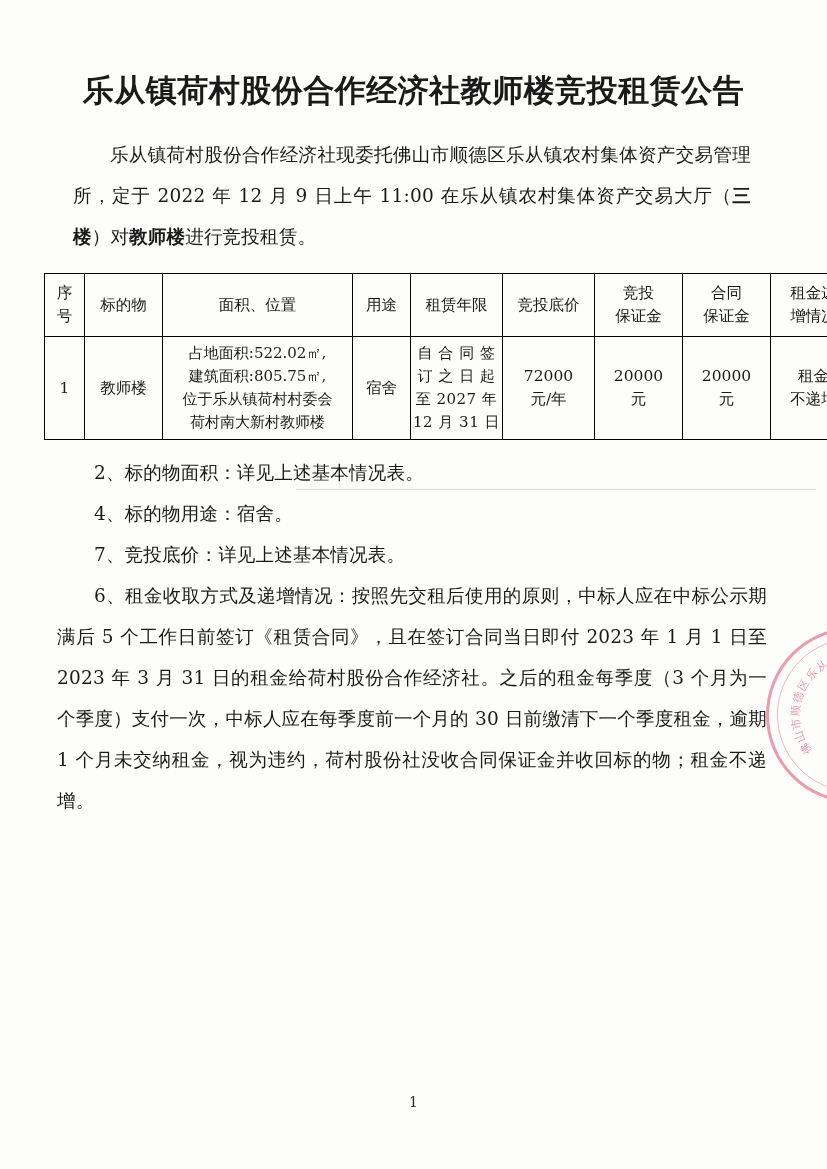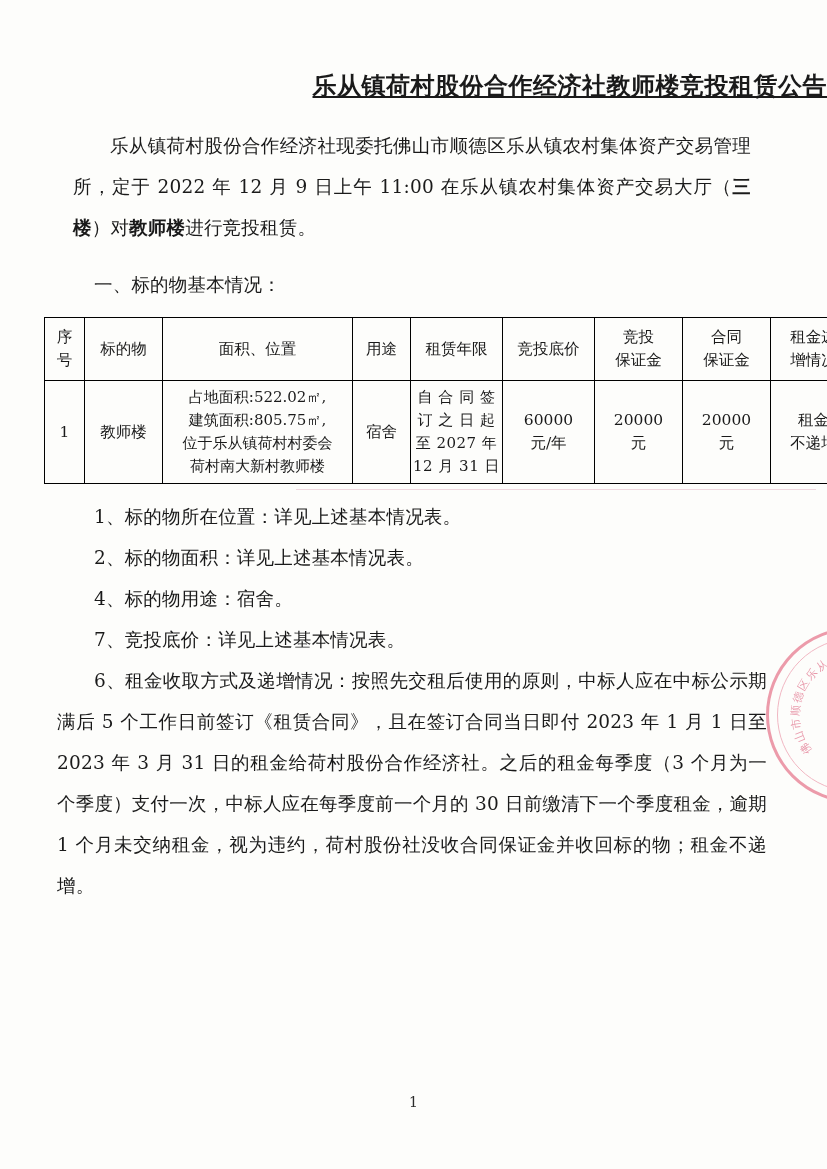--- a/index.html
+++ b/index.html
@@ -15,29 +15,28 @@
     position: relative;
     width: 827px;
     height: 1169px;
     background: #fdfdfb;
     overflow: hidden;
     box-sizing: border-box;
   }
 
   
   .doc-title {
-    text-align: right;
-    font-size: 24px;
+    text-align: center;
+    font-size: 31px;
     font-weight: bold;
     letter-spacing: 0.5px;
     margin: 0;
     padding-top: 70px;
     line-height: 1.3;
     font-family: "DejaVu Serif", "Liberation Serif", serif;
-    text-decoration: underline;
   }
 
   
   .body-wrap {
     padding: 0 60px 0 57px;
     box-sizing: border-box;
   }
   p.para {
     font-size: 18.5px;
     line-height: 41px;
@@ -192,21 +191,20 @@
 <body>
 
 <div id="page">
 
   <h1 class="doc-title">乐从镇荷村股份合作经济社教师楼竞投租赁公告</h1>
 
   <div class="body-wrap">
 
     <p class="para intro"><span>乐从镇荷村股份合作经济社现委托佛山市顺德区乐从镇农村集体资产交易管理所</span><span>，定于 2022 年 12 月 9 日上午 11:00 在乐从镇农村集体资产交易大厅（</span><span class="b">三楼</span><span>）对</span><span class="b">教师楼</span><span>进行竞投租赁。</span></p>
 
-    <p class="section-head">一、标的物基本情况：</p>
   </div>
 
   <div class="tbl-wrap">
     <table class="basic">
       <colgroup>
         <col class="col-no">
           <col class="col-obj">
           <col class="col-area">
           <col class="col-use">
         <col class="col-term">
@@ -238,35 +236,34 @@
           <td>教师楼</td>
           <td class="area-cell">占地面积:522.02㎡,
 建筑面积:805.75㎡,
 位于乐从镇荷村村委会
 荷村南大新村教师楼</td>
           <td>宿舍</td>
           <td class="term-cell">自 合 同 签
 订 之 日 起
 至 2027 年
 12 月 31 日</td>
-          <td class="cell-multiline">60000
+          <td class="cell-multiline">72000
 元/年</td>
           <td class="cell-multiline">20000
 元</td>
           <td class="cell-multiline">20000
 元</td>
           <td class="cell-multiline">租金
 不递增</td>
         </tr>
       </tbody>
     </table>
   </div>
 
   <div class="body-wrap">
-    <p class="item">1、标的物所在位置：详见上述基本情况表。</p>
     <p class="item">2、标的物面积：详见上述基本情况表。</p>
     <p class="item">4、标的物用途：宿舍。</p>
     <p class="item">7、竞投底价：详见上述基本情况表。</p>
     <p class="item">6、租金收取方式及递增情况：按照先交租后使用的原则，中标人应在中标公示期满后 5 个工作日前签订《租赁合同》，且在签订合同当日即付 2023 年 1 月 1 日至 2023 年 3 月 31 日的租金给荷村股份合作经济社。之后的租金每季度（3 个月为一个季度）支付一次，中标人应在每季度前一个月的 30 日前缴清下一个季度租金，逾期 1 个月未交纳租金，视为违约，荷村股份社没收合同保证金并收回标的物；租金不递增。</p>
   </div>
 
   <div class="scan-line"></div>
 
   <div class="seal">
     <div class="seal-inner"></div>

